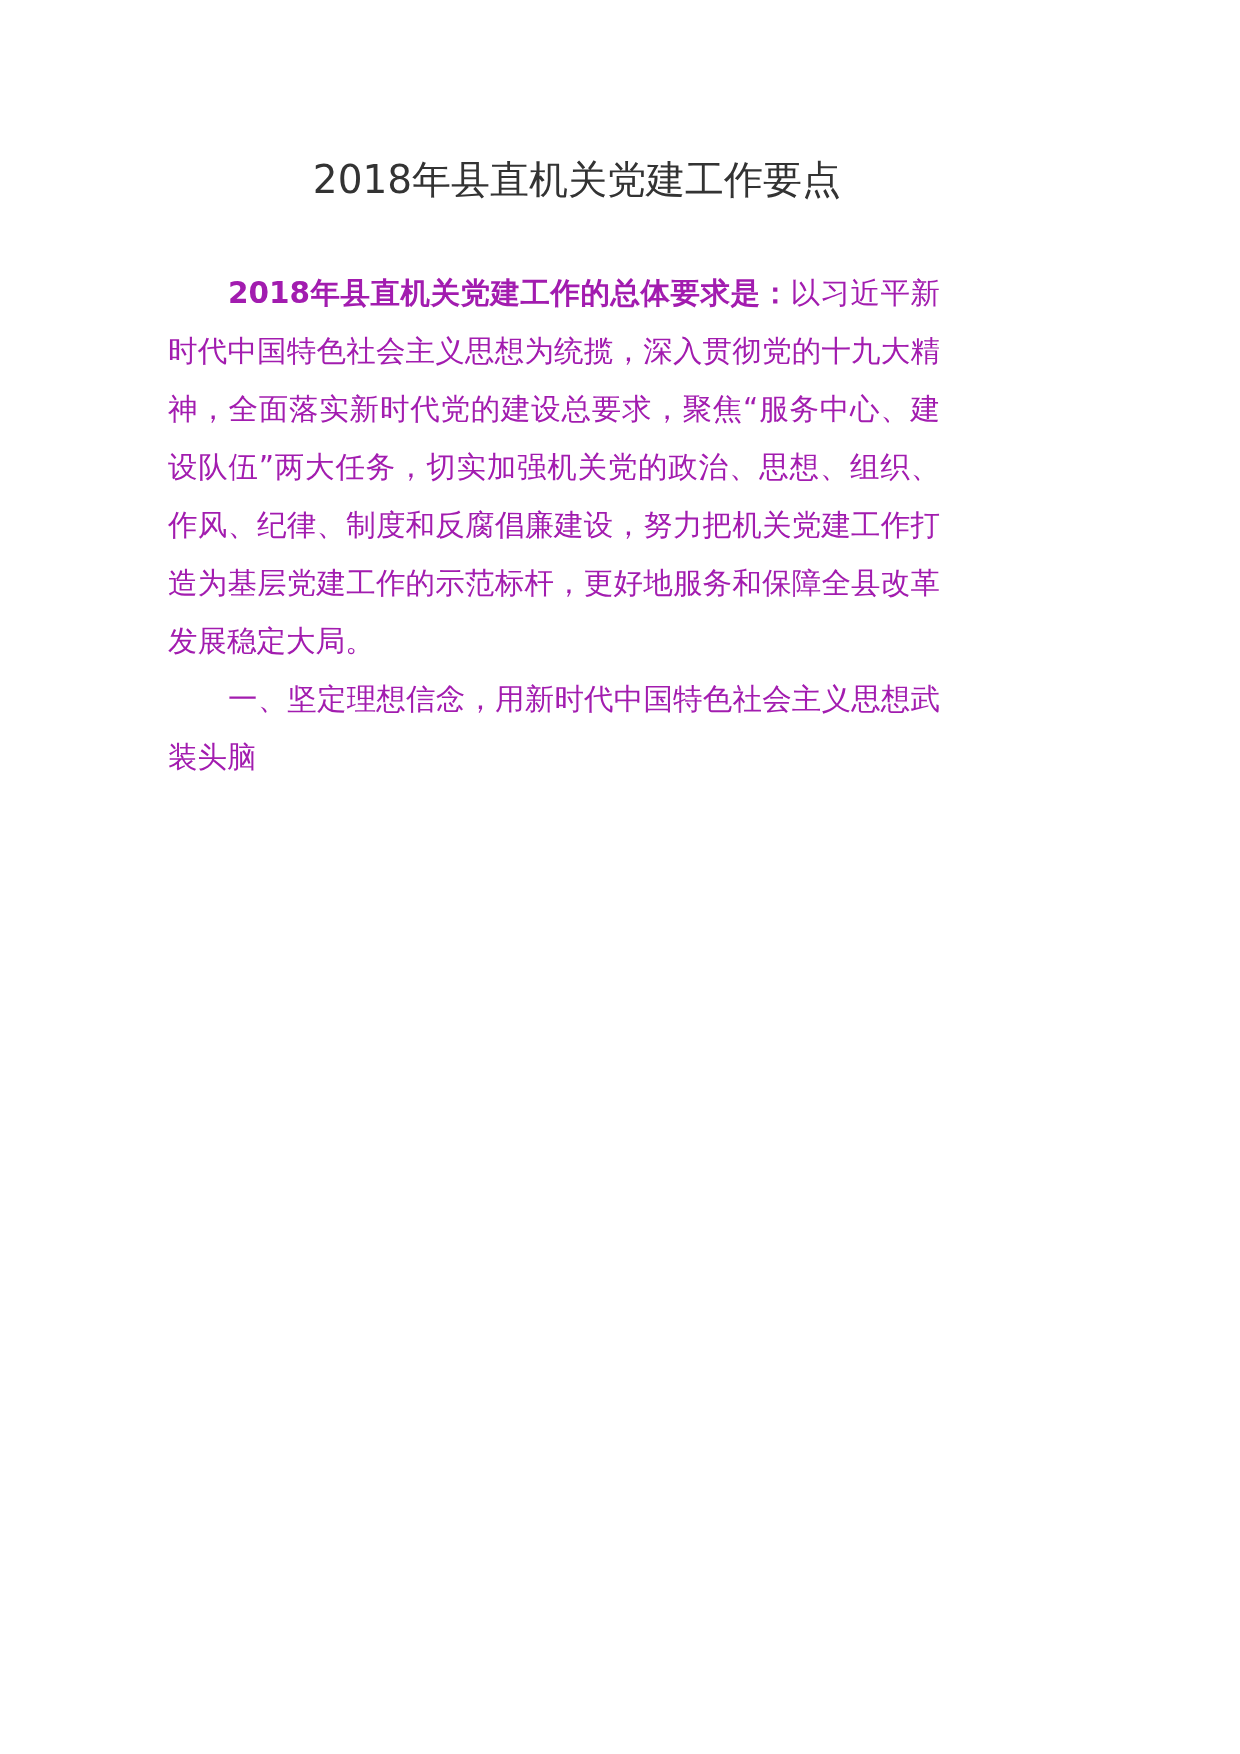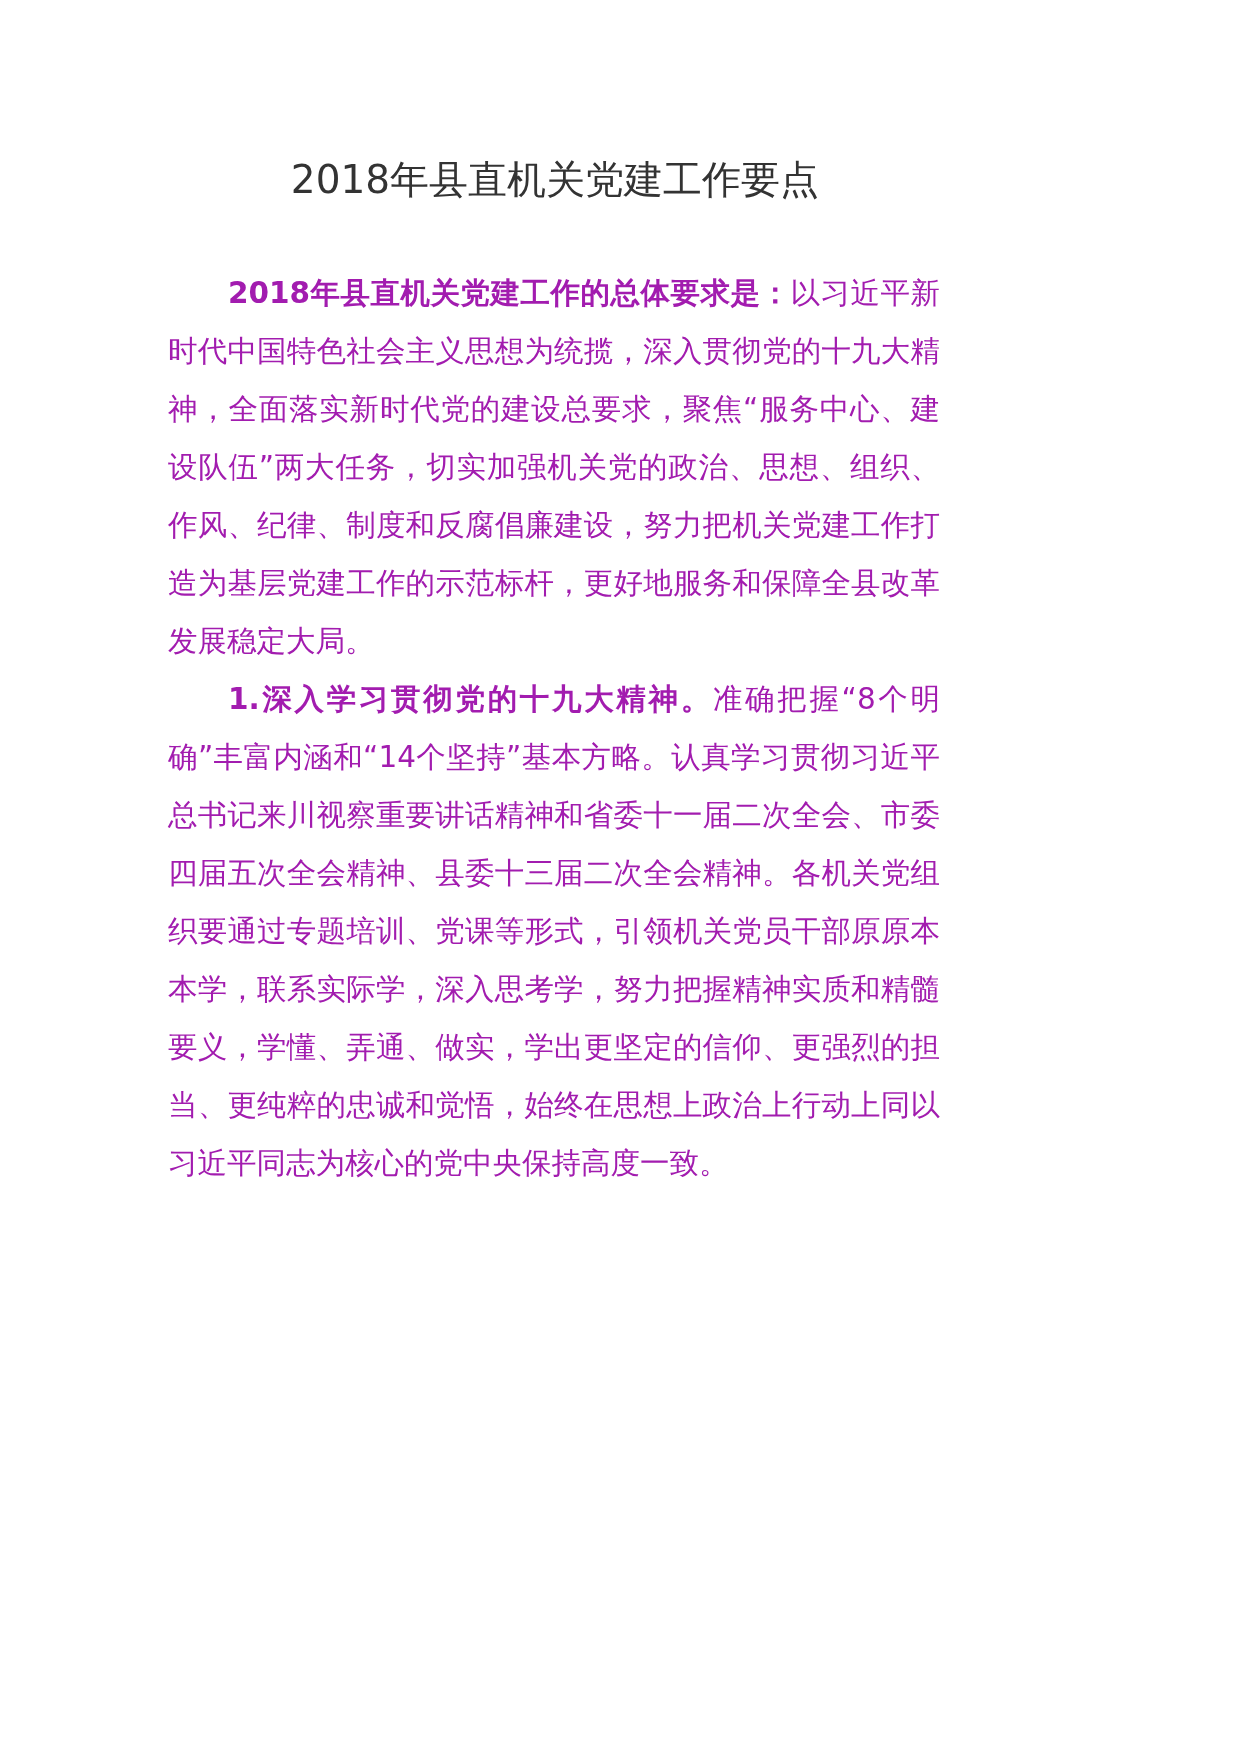--- a/index.html
+++ b/index.html
@@ -28,20 +28,21 @@
       top: 150px;
       left: 0;
       width: 1110px;
       text-align: center;
       font-size: 39px;
       line-height: 60px;
       font-weight: normal;
       color: #333333;
       margin: 0;
       letter-spacing: 0px;
+      padding-left: 22px;
     }
     .body {
       position: absolute;
       left: 168px;
       top: 264px;
       width: 772px;
       font-size: 29.5px;
       line-height: 58px;
       color: #a21caf;
     }
@@ -57,16 +58,16 @@
   </style>
 </head>
 <body>
 
 <div class="page">
   <h1 class="doc-title">2018年县直机关党建工作要点</h1>
 
   <div class="body">
     <p class="para"><span class="bold">2018年县直机关党建工作的总体要求是：</span><span>以习近平新时代中国特色社会主义思想为统揽，深入贯彻党的十九大精神，全面落实新时代党的建设总要求，聚焦“服务中心、建设队伍”两大任务，切实加强机关党的政治、思想、组织、作风、纪律、制度和反腐倡廉建设，努力把机关党建工作打造为基层党建工作的示范标杆，更好地服务和保障全县改革发展稳定大局。</span></p>
 
+    <p class="para"><span>一、坚定理想信念，用新时代中国特色社会主义思想武装头脑</span></p>
 
-    <p class="para"><span class="bold">1.深入学习贯彻党的十九大精神。</span><span>准确把握“8个明确”丰富内涵和“14个坚持”基本方略。认真学习贯彻习近平总书记来川视察重要讲话精神和省委十一届二次全会、市委四届五次全会精神、县委十三届二次全会精神。各机关党组织要通过专题培训、党课等形式，引领机关党员干部原原本本学，联系实际学，深入思考学，努力把握精神实质和精髓要义，学懂、弄通、做实，学出更坚定的信仰、更强烈的担当、更纯粹的忠诚和觉悟，始终在思想上政治上行动上同以习近平同志为核心的党中央保持高度一致。</span></p>
   </div>
 </div>
 
 </body></html>

